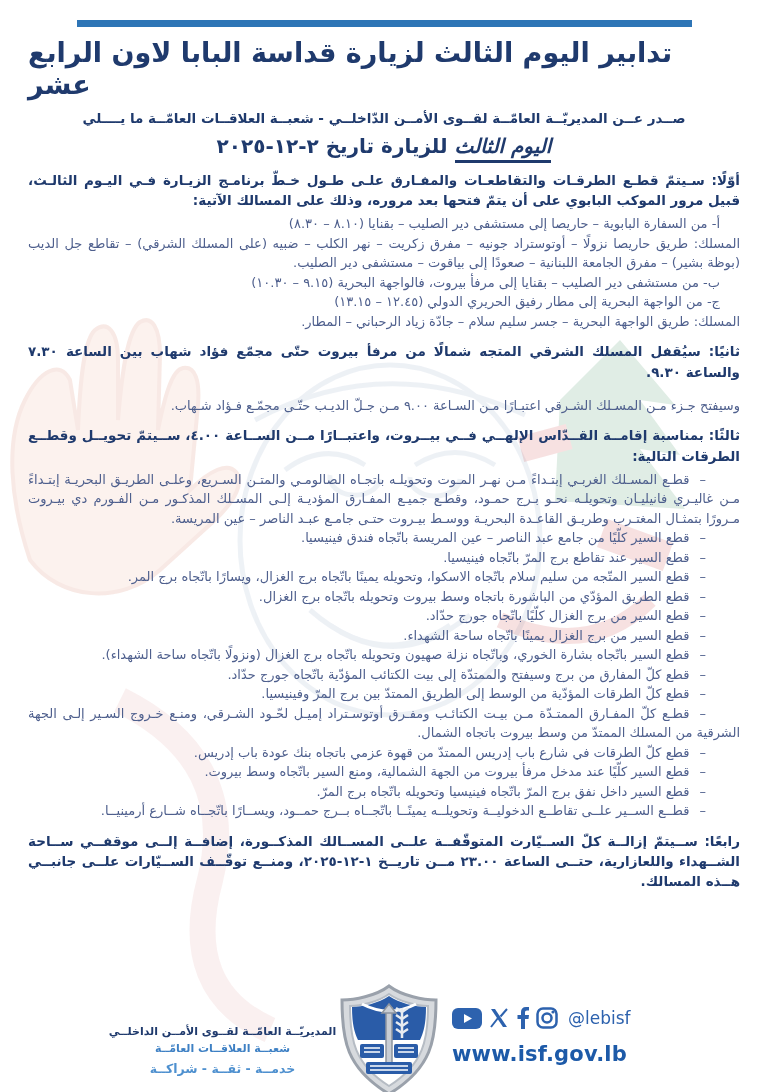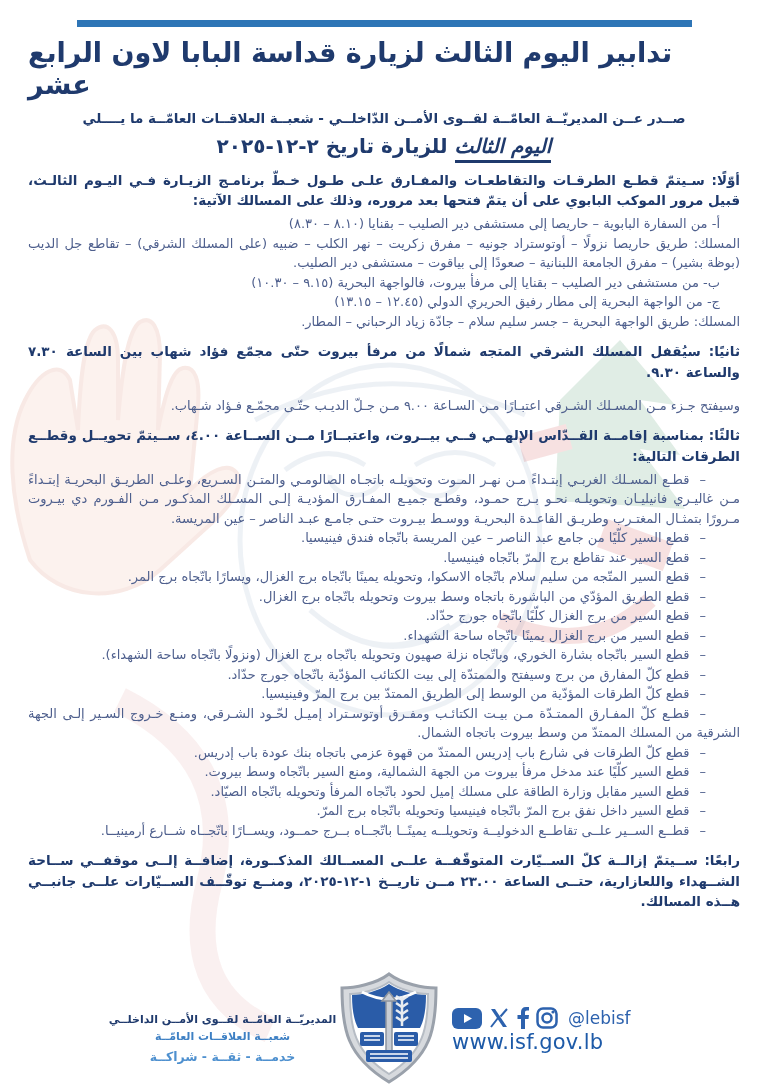--- a/index.html
+++ b/index.html
@@ -39,34 +39,34 @@
   .body-text {
     color: #4e5f8d; font-size: 13px; line-height: 1.5; text-align: justify;
   }
   .route-item { text-indent: 20px; }
   .section { margin-bottom: 10px; }
   .sub-gap { margin-bottom: 14px; }
 
   .bullet { text-indent: 34px; }
   .bullet .dash { margin-left: 10px; }
 
-  .footer { position:absolute; left:0; right:0; bottom:12px; height:110px; z-index:3; }
+  .footer { position:absolute; left:0; right:0; bottom:0; height:110px; z-index:3; }
   .footer-org {
     position:absolute; left:100px; bottom:16px; width:245px; text-align:center;
     direction: rtl;
   }
   .footer-org .l1 { color:#1f3a6d; font-size:11px; font-weight:bold; margin-bottom:4px; }
   .footer-org .l2 { color:#3e80c4; font-size:11px; font-weight:bold; margin-bottom:6px; }
   .footer-org .l3 { color:#4e90cf; font-size:12.5px; font-weight:bold; }
   .footer-logo { position:absolute; left:332px; bottom:-6px; width:114px; height:116px; }
   .footer-social { position:absolute; left:452px; bottom:26px; direction:ltr; text-align:left; }
   .social-row { display:flex; align-items:center; gap:7px; color:#2d62ae; }
   .social-row svg { display:block; }
   .handle { font-size:17px; color:#2d62ae; margin-left:3px; }
-  .website { font-size:21px; font-weight:normal; color:#1d5aa8; letter-spacing:0.2px; margin-top:1px; }
+  .website { font-size:21px; font-weight:bold; color:#1d5aa8; letter-spacing:0.2px; margin-top:13px; }
 </style>
 </head>
 <body>
 
 <div class="page">
 
   <svg class="watermark" viewBox="0 0 768 1092" xmlns="http://www.w3.org/2000/svg">
 
     <g opacity="0.18">
       <path d="M30 560 C 10 500 5 440 25 400 C 40 370 60 360 70 380 L 78 430
@@ -143,21 +143,20 @@
           <div class="body-text bullet"><span class="dash">–</span><span>قطع السير المتّجه من سليم سلام باتّجاه الاسكوا، وتحويله يمينًا باتّجاه برج الغزال، ويسارًا باتّجاه برج المر.</span></div>
           <div class="body-text bullet"><span class="dash">–</span><span>قطع الطريق المؤدّي من الباشورة باتجاه وسط بيروت وتحويله باتّجاه برج الغزال.</span></div>
           <div class="body-text bullet"><span class="dash">–</span><span>قطع السير من برج الغزال كلّيًا باتّجاه جورج حدّاد.</span></div>
           <div class="body-text bullet"><span class="dash">–</span><span>قطع السير من برج الغزال يمينًا باتّجاه ساحة الشهداء.</span></div>
           <div class="body-text bullet"><span class="dash">–</span><span>قطع السير باتّجاه بشارة الخوري، وباتّجاه نزلة صهيون وتحويله باتّجاه برج الغزال (ونزولًا باتّجاه ساحة الشهداء).</span></div>
           <div class="body-text bullet"><span class="dash">–</span><span>قطع كلّ المفارق من برج وسيفتح والممتدّة إلى بيت الكتائب المؤدّية باتّجاه جورج حدّاد.</span></div>
           <div class="body-text bullet"><span class="dash">–</span><span>قطع كلّ الطرقات المؤدّية من الوسط إلى الطريق الممتدّ بين برج المرّ وفينيسيا.</span></div>
           <div class="body-text bullet"><span class="dash">–</span><span>قطـع كلّ المفـارق الممتـدّة مـن بيـت الكتائـب ومفـرق أوتوسـتراد إميـل لحّـود الشـرقي، ومنـع خـروج السـير إلـى الجهة الشرقية من المسلك الممتدّ من وسط بيروت باتجاه الشمال.</span></div>
           <div class="body-text bullet"><span class="dash">–</span><span>قطع كلّ الطرقات في شارع باب إدريس الممتدّ من قهوة عزمي باتجاه بنك عودة باب إدريس.</span></div>
           <div class="body-text bullet"><span class="dash">–</span><span>قطع السير كلّيًا عند مدخل مرفأ بيروت من الجهة الشمالية، ومنع السير باتّجاه وسط بيروت.</span></div>
-          <div class="body-text bullet"><span class="dash">–</span><span>قطع السير مقابل وزارة الطاقة على مسلك إميل لحود باتّجاه المرفأ وتحويله باتّجاه الصيّاد.</span></div>
           <div class="body-text bullet"><span class="dash">–</span><span>قطع السير داخل نفق برج المرّ باتّجاه فينيسيا وتحويله باتّجاه برج المرّ.</span></div>
           <div class="body-text bullet"><span class="dash">–</span><span>قطــع الســير علــى تقاطــع الدخوليــة وتحويلــه يمينًــا باتّجــاه بــرج حمــود، ويســارًا باتّجــاه شــارع أرمينيــا.</span></div>
         </div>
     </div>
 
     <div class="section">
       <div class="lead">رابعًا: ســيتمّ إزالــة كلّ الســيّارت المتوقّفــة علــى المســالك المذكــورة، إضافــة إلــى موقفــي ســاحة الشــهداء واللعازارية، حتــى الساعة ٢٣.٠٠ مــن تاريــخ ١-١٢-٢٠٢٥، ومنــع توقّــف الســيّارات علــى جانبــي هــذه المسالك.</div>
     </div>
 
   </div>

